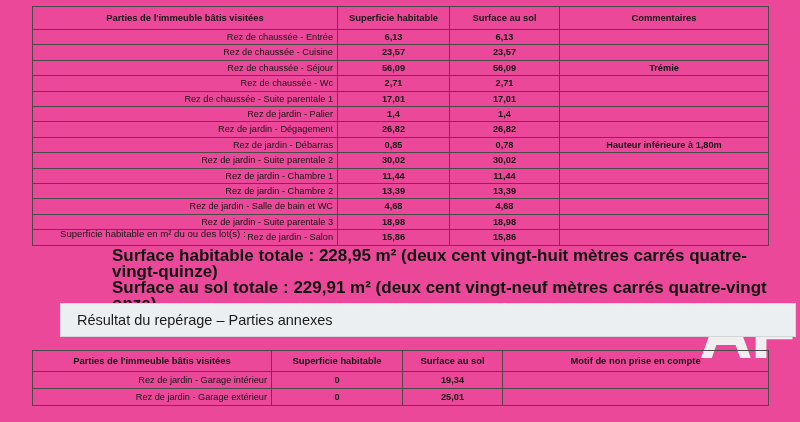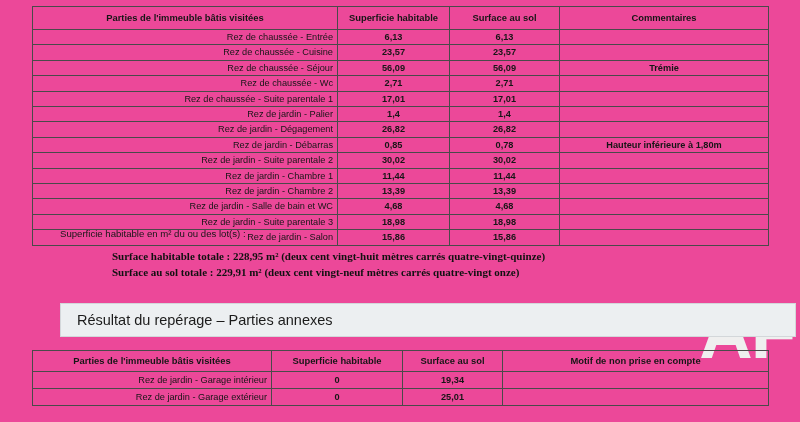--- a/index.html
+++ b/index.html
@@ -65,26 +65,25 @@
     top: 228px;
     width: 736px;
   }
   .mid .lead {
     font-size: 9.6px;
     color: #161616;
     padding-left: 28px;
     margin-bottom: 9px;
   }
   .mid .tot {
-    font-size: 11px;
+    font-size: 17px;
     font-weight: bold;
     color: #111111;
     padding-left: 80px;
     line-height: 16px;
-    font-family: Liberation Serif, serif;
   }
 
   
   .banner {
     position: absolute;
     left: 32px;
     top: 303px;
     width: 736px;
     height: 34px;
     background: #eceff1;

